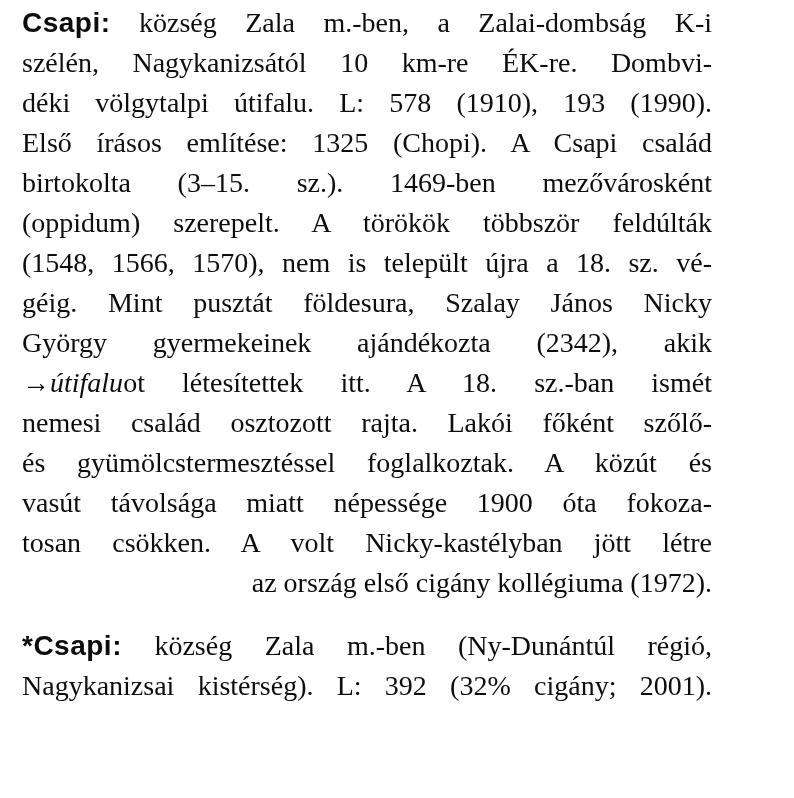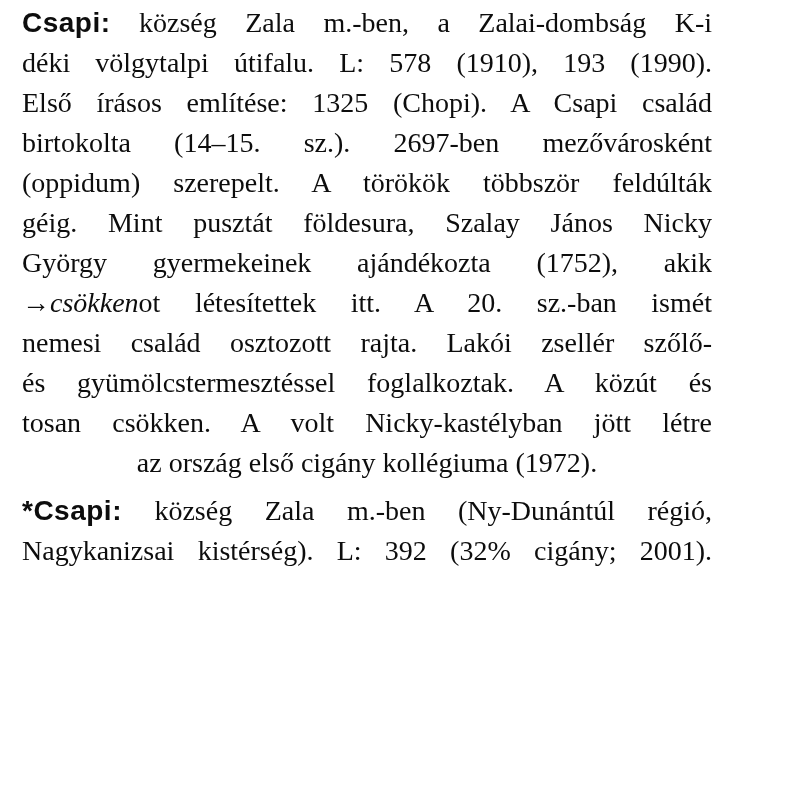--- a/index.html
+++ b/index.html
@@ -17,25 +17,25 @@
     padding: 3px 22px 0 22px;
     color: #0d0d0d;
     font-family: "Liberation Serif", serif;
     font-size: 28px;
     line-height: 40px;
   }
   .entry {
     margin: 0;
   }
   .entry + .entry {
-    margin-top: 8px;
+    margin-top: 23px;
   }
   .line {
     white-space: normal;
-    text-align: center;
+    text-align: right;
   }
   .line.justify {
     text-align: justify;
     text-align-last: justify;
     -moz-text-align-last: justify;
   }
   .run-roman {
     font-family: "Liberation Serif", serif;
     font-style: normal;
     font-weight: 400;
@@ -52,29 +52,32 @@
     letter-spacing: 0.5px;
   }
 </style>
 </head>
 <body>
 
 <div class="page">
   <div>
       <article class="entry">
         <div class="line justify"><span class="run-headword">Csapi:</span><span class="run-roman"> község Zala m.-ben, a Zalai-dombság K-i</span></div>
+        <div class="line justify"><span class="run-roman">szélén, Nagykanizsától 10 km-re ÉK-re. Dombvi-</span></div>
         <div class="line justify"><span class="run-roman">déki völgytalpi útifalu. L: 578 (1910), 193 (1990).</span></div>
         <div class="line justify"><span class="run-roman">Első írásos említése: 1325 (Chopi). A Csapi család</span></div>
-        <div class="line justify"><span class="run-roman">birtokolta (14–15. sz.). 2697-ben mezővárosként</span></div>
+        <div class="line justify"><span class="run-roman">birtokolta (3–15. sz.). 1469-ben mezővárosként</span></div>
         <div class="line justify"><span class="run-roman">(oppidum) szerepelt. A törökök többször feldúlták</span></div>
+        <div class="line justify"><span class="run-roman">(1548, 1566, 1570), nem is települt újra a 18. sz. vé-</span></div>
         <div class="line justify"><span class="run-roman">géig. Mint pusztát földesura, Szalay János Nicky</span></div>
-        <div class="line justify"><span class="run-roman">György gyermekeinek ajándékozta (1752), akik</span></div>
-        <div class="line justify"><span class="run-roman">→</span><span class="run-italic">csökken</span><span class="run-roman">ot létesítettek itt. A 20. sz.-ban ismét</span></div>
-        <div class="line justify"><span class="run-roman">nemesi család osztozott rajta. Lakói zsellér szőlő-</span></div>
+        <div class="line justify"><span class="run-roman">György gyermekeinek ajándékozta (2342), akik</span></div>
+        <div class="line justify"><span class="run-roman">→</span><span class="run-italic">útifalu</span><span class="run-roman">ot létesítettek itt. A 18. sz.-ban ismét</span></div>
+        <div class="line justify"><span class="run-roman">nemesi család osztozott rajta. Lakói főként szőlő-</span></div>
         <div class="line justify"><span class="run-roman">és gyümölcstermesztéssel foglalkoztak. A közút és</span></div>
+        <div class="line justify"><span class="run-roman">vasút távolsága miatt népessége 1900 óta fokoza-</span></div>
         <div class="line justify"><span class="run-roman">tosan csökken. A volt Nicky-kastélyban jött létre</span></div>
         <div class="line"><span class="run-roman">az ország első cigány kollégiuma (1972).</span></div>
       </article>
       <article class="entry">
         <div class="line justify"><span class="run-headword">*Csapi:</span><span class="run-roman"> község Zala m.-ben (Ny-Dunántúl régió,</span></div>
         <div class="line justify"><span class="run-roman">Nagykanizsai kistérség). L: 392 (32% cigány; 2001).</span></div>
       </article>
     </div>
 </div>
 

